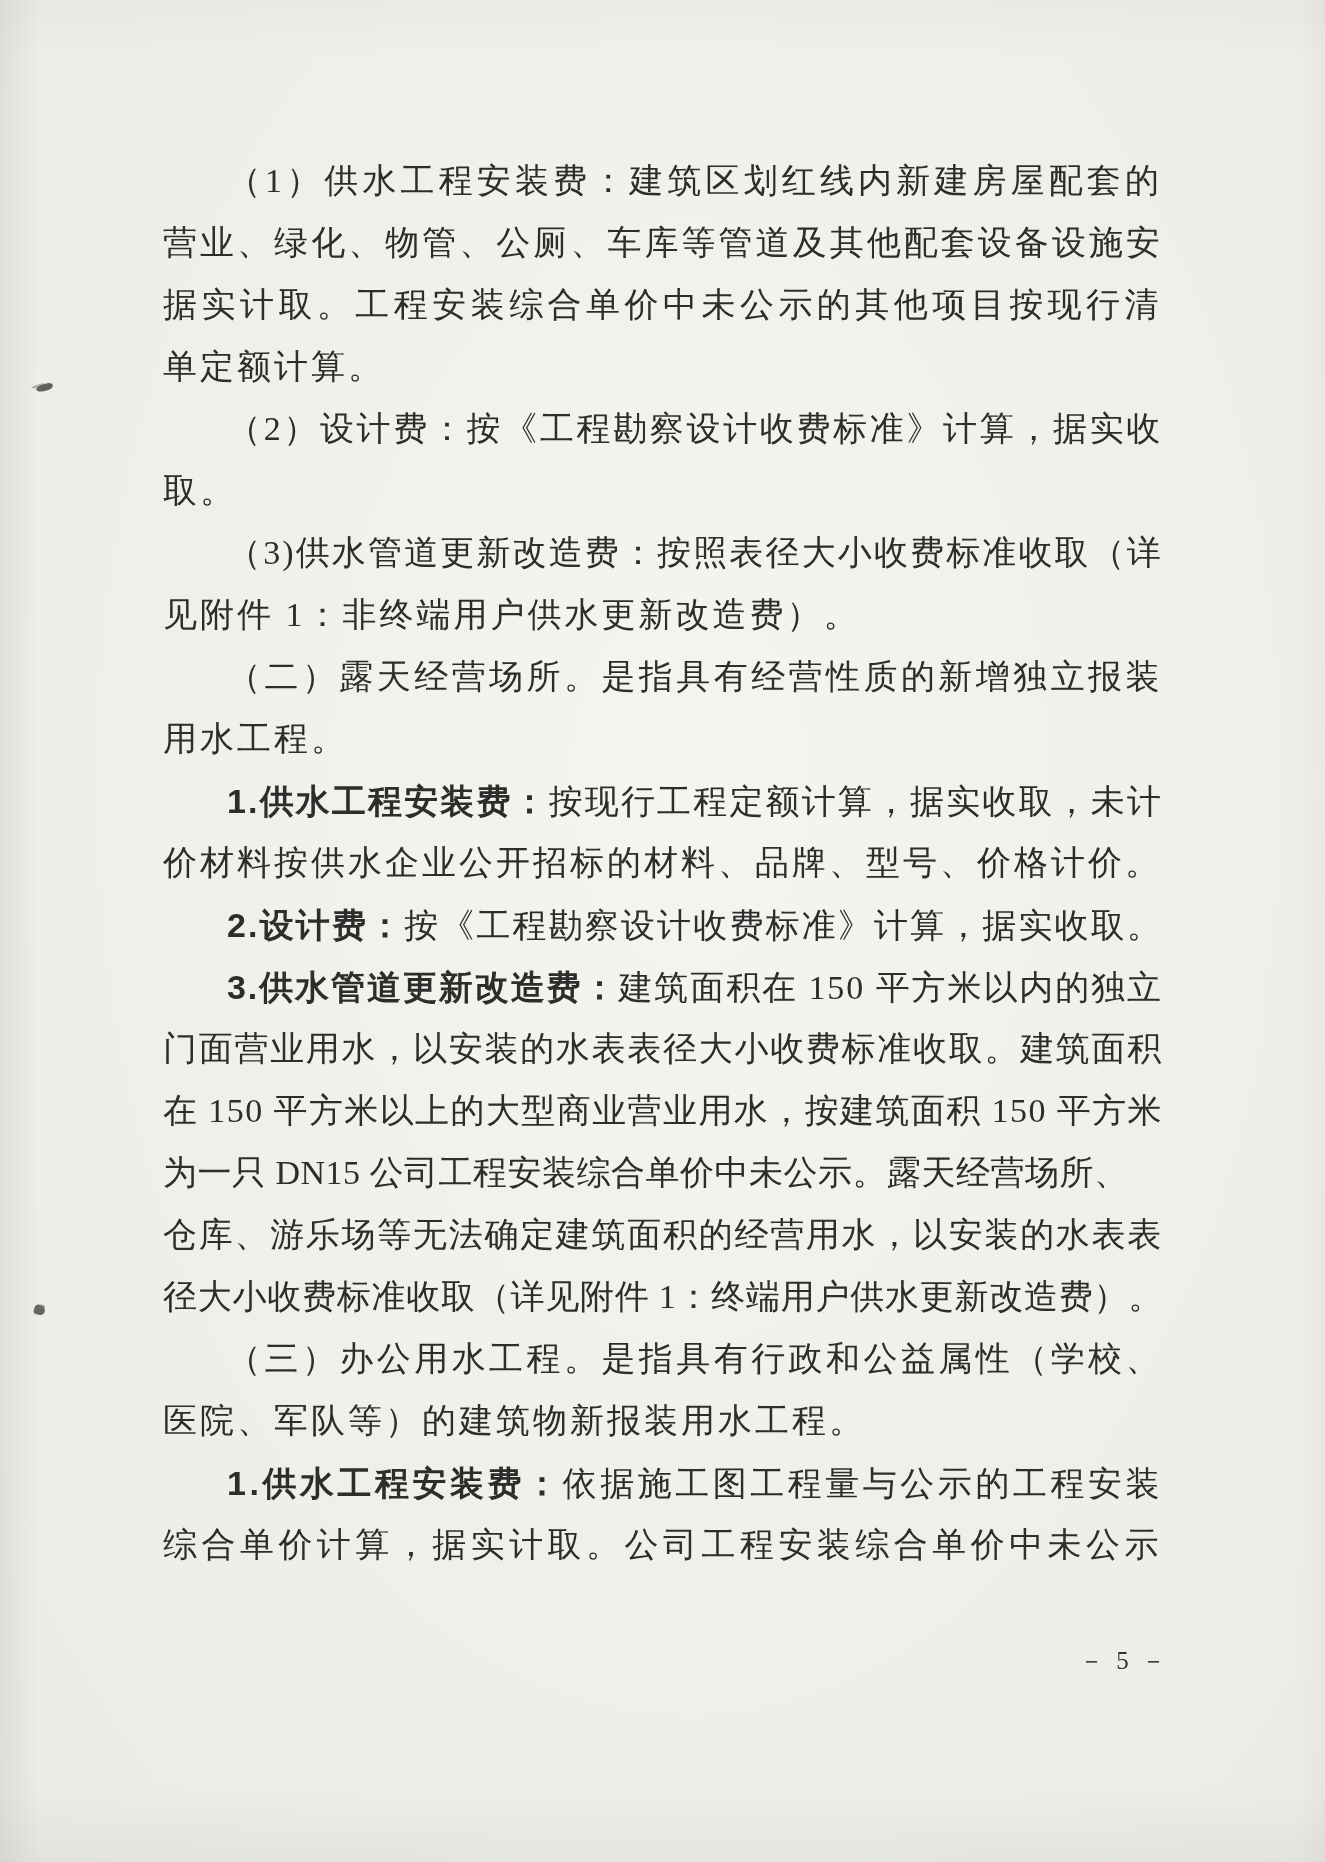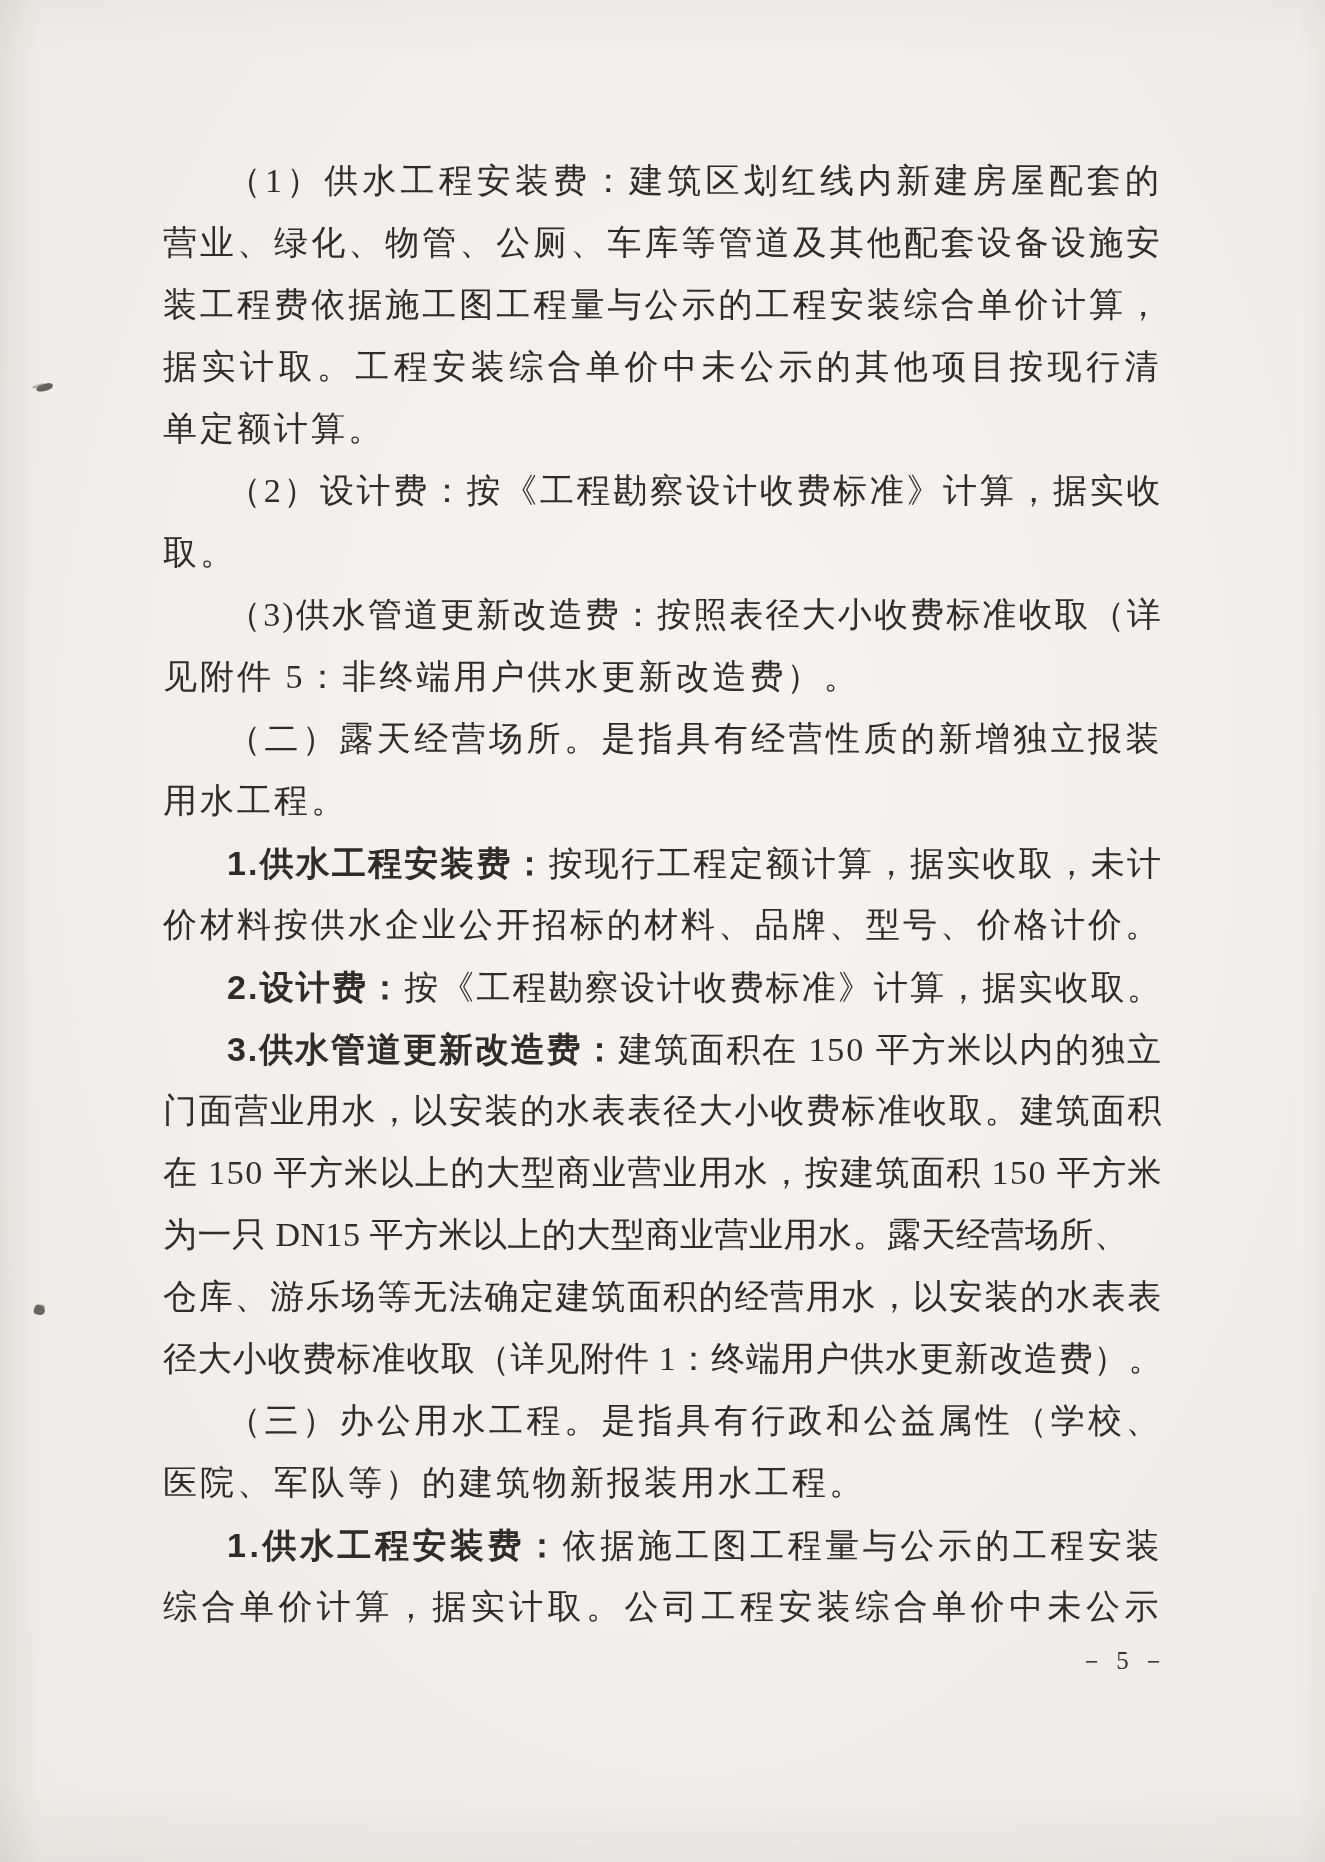--- a/index.html
+++ b/index.html
@@ -78,36 +78,35 @@
 </style>
 </head>
 <body>
 
 <div class="page">
   <div class="smudge smudge-1"></div>
   <div class="smudge smudge-2"></div>
   <div class="text-block">
       <div class="line just indent" style="letter-spacing: 4.12px; display: block;"><span class="seg">（1）供水工程安装费：建筑区划红线内新建房屋配套的</span></div>
       <div class="line just" style="letter-spacing: 3.03704px; display: block;"><span class="seg">营业、绿化、物管、公厕、车库等管道及其他配套设备设施安</span></div>
-      <div class="line just" style="letter-spacing: 3.03704px; display: block;"><span class="seg">装工程费依据施工图工程量与公示的工程安装综合单价计算，</span></div>
       <div class="line just" style="letter-spacing: 4.46154px; display: block; text-align: right;"><span class="seg">据实计取。工程安装综合单价中未公示的其他项目按现行清</span></div>
       <div class="line"><span class="seg">单定额计算。</span></div>
       <div class="line just indent" style="letter-spacing: 2.65385px; display: block;"><span class="seg">（2）设计费：按《工程勘察设计收费标准》计算，据实收</span></div>
       <div class="line"><span class="seg">取。</span></div>
       <div class="line just indent" style="letter-spacing: 2.136px; display: block;"><span class="seg">（3)供水管道更新改造费：按照表径大小收费标准收取（详</span></div>
-      <div class="line"><span class="seg">见附件 5：非终端用户供水更新改造费）。</span></div>
+      <div class="line"><span class="seg">见附件 1：非终端用户供水更新改造费）。</span></div>
       <div class="line just indent" style="letter-spacing: 3.44px; display: block;"><span class="seg">（二）露天经营场所。是指具有经营性质的新增独立报装</span></div>
       <div class="line"><span class="seg">用水工程。</span></div>
       <div class="line just indent" style="letter-spacing: 2.13484px; display: block;"><span class="seg bold">1.供水工程安装费：</span><span class="seg">按现行工程定额计算，据实收取，未计</span></div>
       <div class="line"><span class="seg">价材料按供水企业公开招标的材料、品牌、型号、价格计价。</span></div>
       <div class="line just indent" style="letter-spacing: 2.13484px; display: block;"><span class="seg bold">2.设计费：</span><span class="seg">按《工程勘察设计收费标准》计算，据实收取。</span></div>
       <div class="line just indent" style="letter-spacing: 1.92135px; display: block;"><span class="seg bold">3.供水管道更新改造费：</span><span class="seg">建筑面积在 150 平方米以内的独立</span></div>
       <div class="line just" style="letter-spacing: 1.71429px; display: block;"><span class="seg">门面营业用水，以安装的水表表径大小收费标准收取。建筑面积</span></div>
       <div class="line just" style="letter-spacing: 1.41176px; display: block;"><span class="seg">在 150 平方米以上的大型商业营业用水，按建筑面积 150 平方米</span></div>
-      <div class="line just" style="letter-spacing: 0.496582px; display: block;"><span class="seg">为一只 DN15 平方米以上的大型商业营业用水。露天经营场所、</span></div>
+      <div class="line just" style="letter-spacing: 0.496582px; display: block;"><span class="seg">为一只 DN15 公司工程安装综合单价中未公示。露天经营场所、</span></div>
       <div class="line just" style="letter-spacing: 1.71429px; display: block;"><span class="seg">仓库、游乐场等无法确定建筑面积的经营用水，以安装的水表表</span></div>
       <div class="line just" style="letter-spacing: 0.75px; display: block;"><span class="seg">径大小收费标准收取（详见附件 1：终端用户供水更新改造费）。</span></div>
       <div class="line just indent" style="letter-spacing: 3.44px; display: block;"><span class="seg">（三）办公用水工程。是指具有行政和公益属性（学校、</span></div>
       <div class="line"><span class="seg">医院、军队等）的建筑物新报装用水工程。</span></div>
       <div class="line just indent" style="letter-spacing: 3.52464px; display: block;"><span class="seg bold">1.供水工程安装费：</span><span class="seg">依据施工图工程量与公示的工程安装</span></div>
       <div class="line just" style="letter-spacing: 4.46154px; display: block;"><span class="seg">综合单价计算，据实计取。公司工程安装综合单价中未公示</span></div>
     </div>
   <div class="page-number">－ 5 －</div>
 </div>
 

